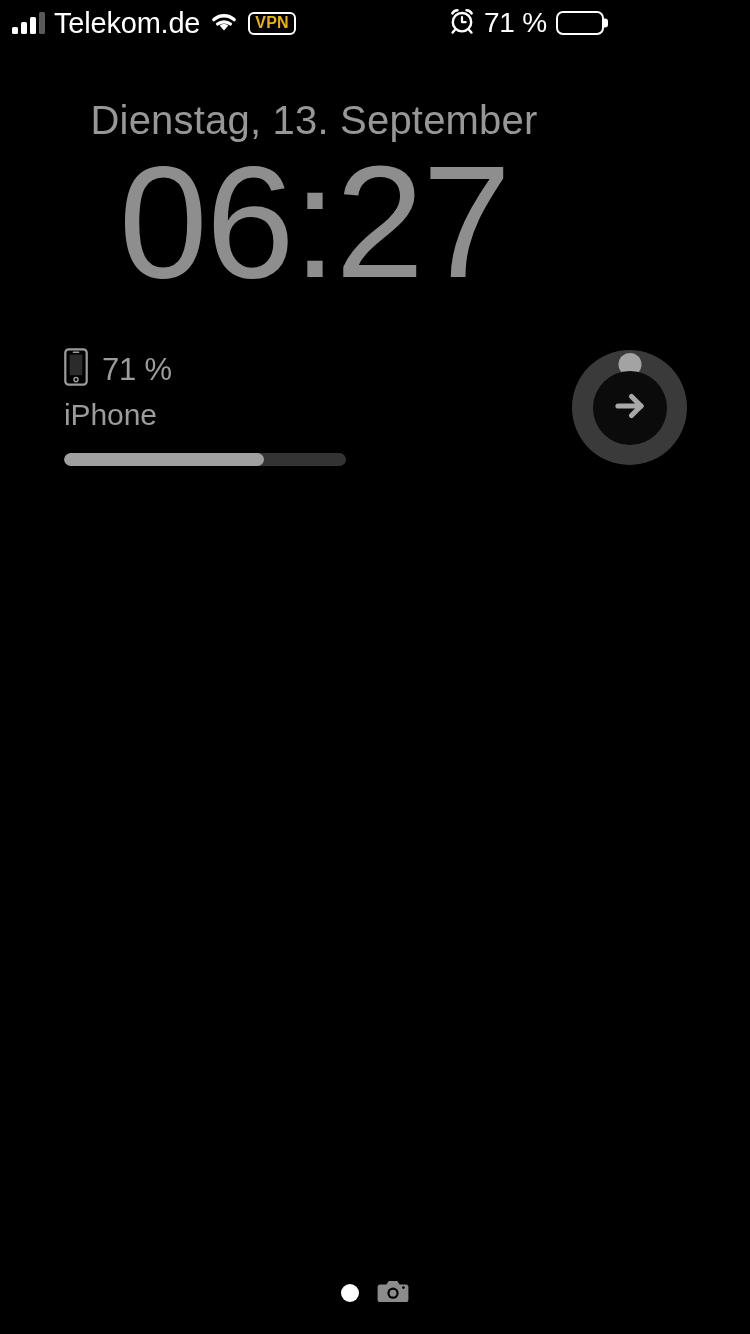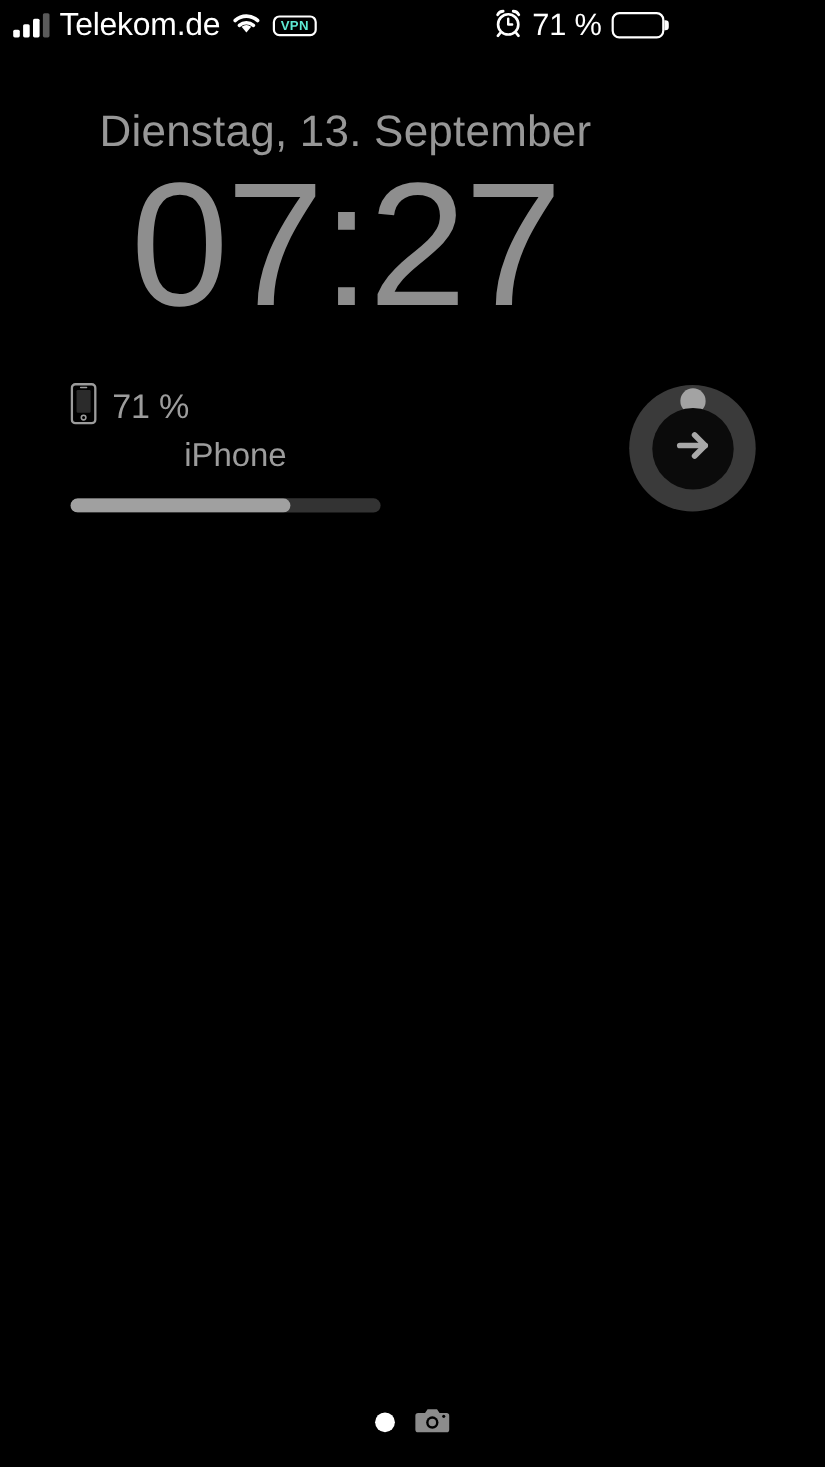--- a/index.html
+++ b/index.html
@@ -64,22 +64,22 @@
     font-weight: 400;
     letter-spacing: -0.2px;
     line-height: 1;
   }
 
   .wifi-icon { display: block; }
 
   .vpn-badge {
     border: 2px solid #ffffff;
     border-radius: 6px;
-    color: #5eead4;
-    font-size: 12px;
+    color: #eab308;
+    font-size: 16px;
     font-weight: 600;
     letter-spacing: 0.2px;
     padding: 1px 5px 2px 5px;
     line-height: 1;
   }
 
   .alarm-icon { display: block; }
 
   .battery-percent {
     color: #ffffff;
@@ -165,21 +165,20 @@
     line-height: 1;
   }
 
   .battery-widget-name {
     color: #9c9c9c;
     font-size: 30px;
     font-weight: 400;
     letter-spacing: -0.1px;
     line-height: 1;
     margin-top: 10px;
-    text-align: center;
   }
 
   .battery-track {
     margin-top: 23px;
     width: 282px;
     height: 13px;
     background: #333333;
     border-radius: 6.5px;
     overflow: hidden;
   }
@@ -296,21 +295,21 @@
     <span class="battery-percent">71 %</span>
 
     <span class="battery-icon">
       <span class="battery-fill" id="status-battery-fill" style="width: 71%;"></span>
     </span>
   </div>
 </div>
 
 <div class="lock-clock">
   <div class="lock-date">Dienstag, 13. September</div>
-  <div class="lock-time">07:27</div>
+  <div class="lock-time">06:27</div>
 </div>
 
 <div class="battery-widget">
 
   <div class="battery-widget-row">
     <span class="phone-glyph">
       <svg width="24" height="38" viewBox="0 0 24 38">
         <rect x="1.3" y="1.3" width="21.4" height="35.4" rx="3.4" fill="none" stroke="#9c9c9c" stroke-width="2.2"></rect>
         <rect x="5.6" y="6.6" width="12.8" height="20.6" rx="1" fill="#2b2b2b"></rect>
         <rect x="8.6" y="3.5" width="6.8" height="1.5" rx="0.75" fill="#9c9c9c"></rect>

